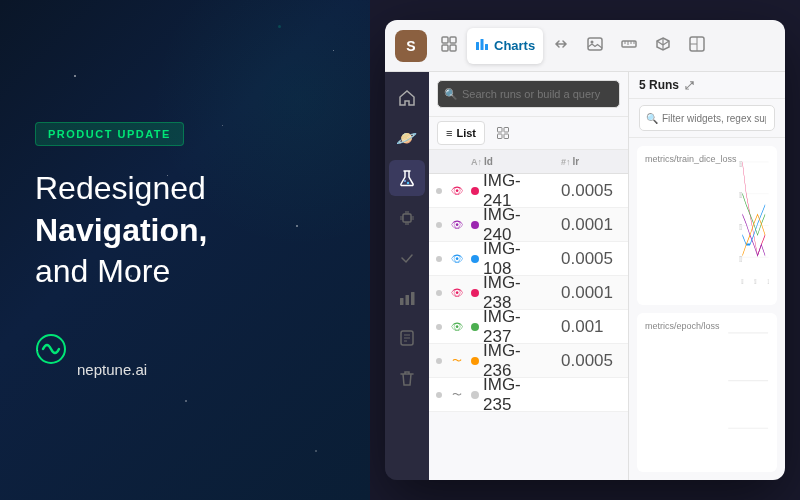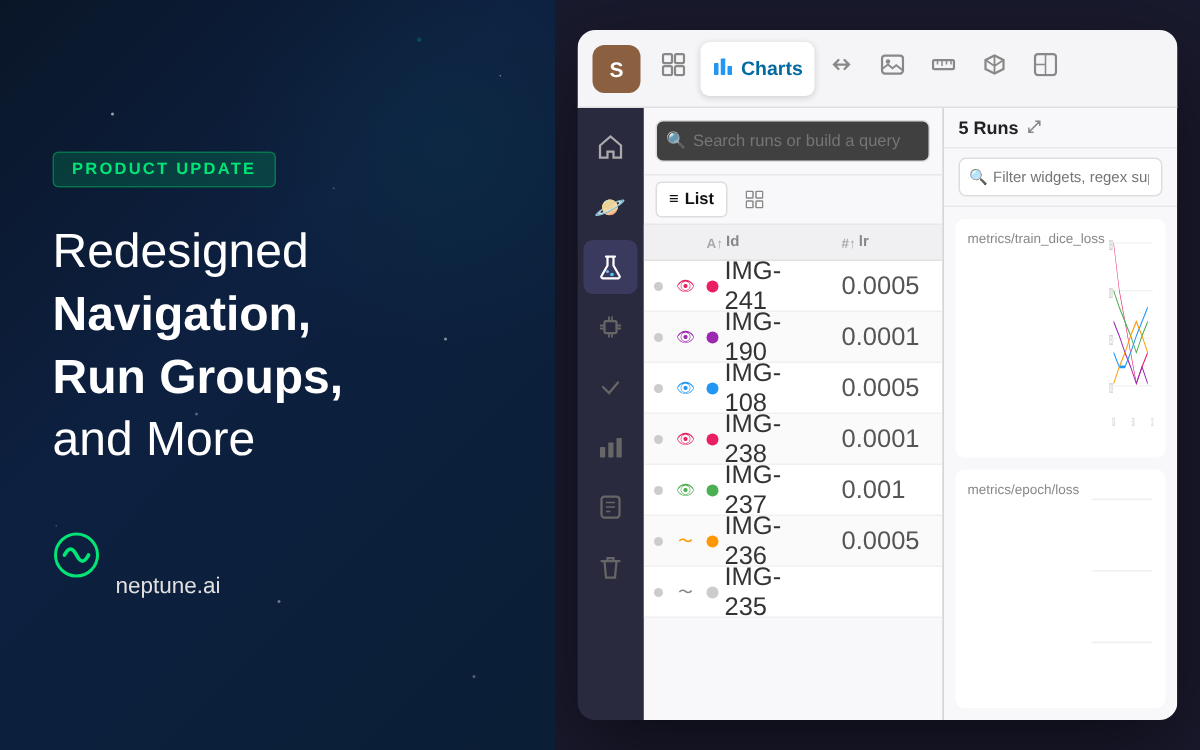--- a/index.html
+++ b/index.html
@@ -439,21 +439,20 @@
     <div class="star" style="width:1px;height:1px;top:35%;left:45%;opacity:0.5"></div>
     <div class="star" style="width:3px;height:3px;top:5%;left:75%;opacity:0.4;background:rgba(0,200,150,0.6)"></div>
     <div class="star" style="width:2px;height:2px;top:90%;left:85%;opacity:0.3"></div>
   </div>
 
   <div class="product-update-badge">PRODUCT UPDATE</div>
 
   <div class="headline">
     <span>Redesigned</span>
     <strong>Navigation,</strong>
-    <strong>Run Groups,</strong>
     <span>and More</span>
   </div>
 
   <div class="neptune-logo">
     <svg class="neptune-icon" viewBox="0 0 32 32">
       <circle cx="16" cy="16" r="14" fill="none" stroke="#00e676" stroke-width="2"></circle>
       <path d="M8 16 Q12 8 16 16 Q20 24 24 16" fill="none" stroke="#00e676" stroke-width="2.5" stroke-linecap="round"></path>
     </svg>
     <span class="neptune-text">neptune.ai</span>
   </div>
@@ -655,21 +654,21 @@
 
             <div class="table-row">
               <div style="width:20px;display:flex;align-items:center;justify-content:center">
                   <div class="row-dot"></div>
                 </div>
               <div style="width:16px;display:flex;align-items:center;justify-content:center">
                   <span style="font-size:10px;color:#9C27B0">👁</span>
                 </div>
               <div class="cell id-col">
                 <div class="colored-dot" style="background:#9C27B0"></div>
-                <span>IMG-190</span>
+                <span>IMG-240</span>
               </div>
               <div class="cell lr-col">0.0001</div>
             </div>
 
             <div class="table-row">
               <div style="width:20px;display:flex;align-items:center;justify-content:center">
                   <div class="row-dot"></div>
                 </div>
               <div style="width:16px;display:flex;align-items:center;justify-content:center">
                   <span style="font-size:10px;color:#2196F3">👁</span>

